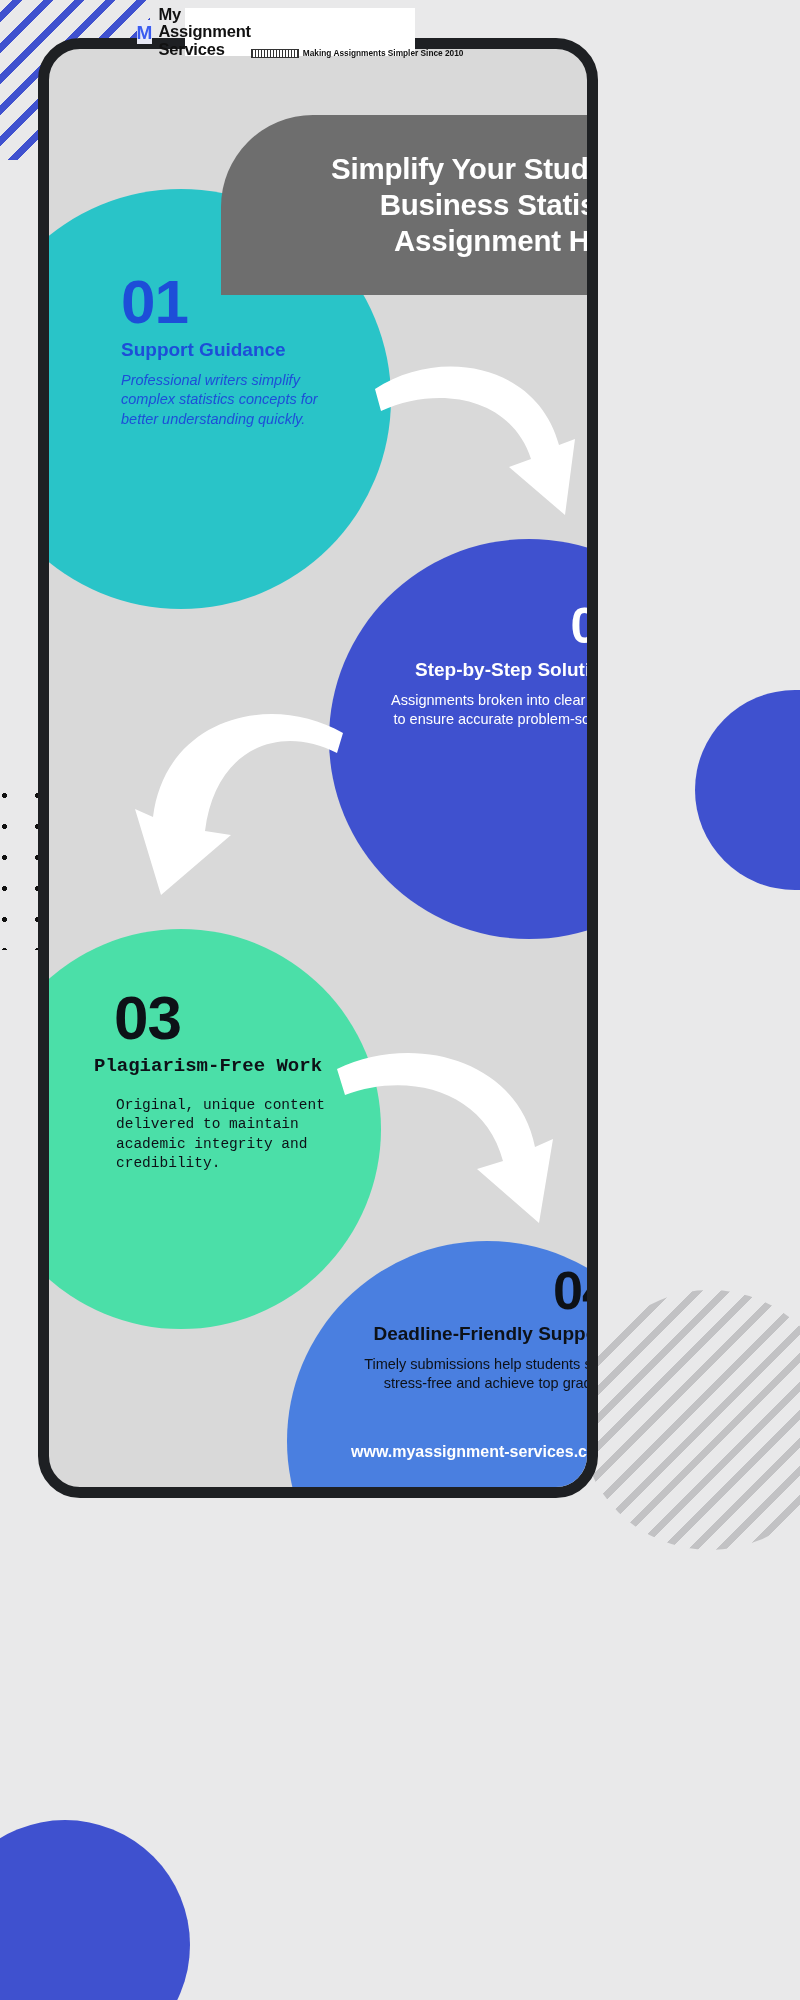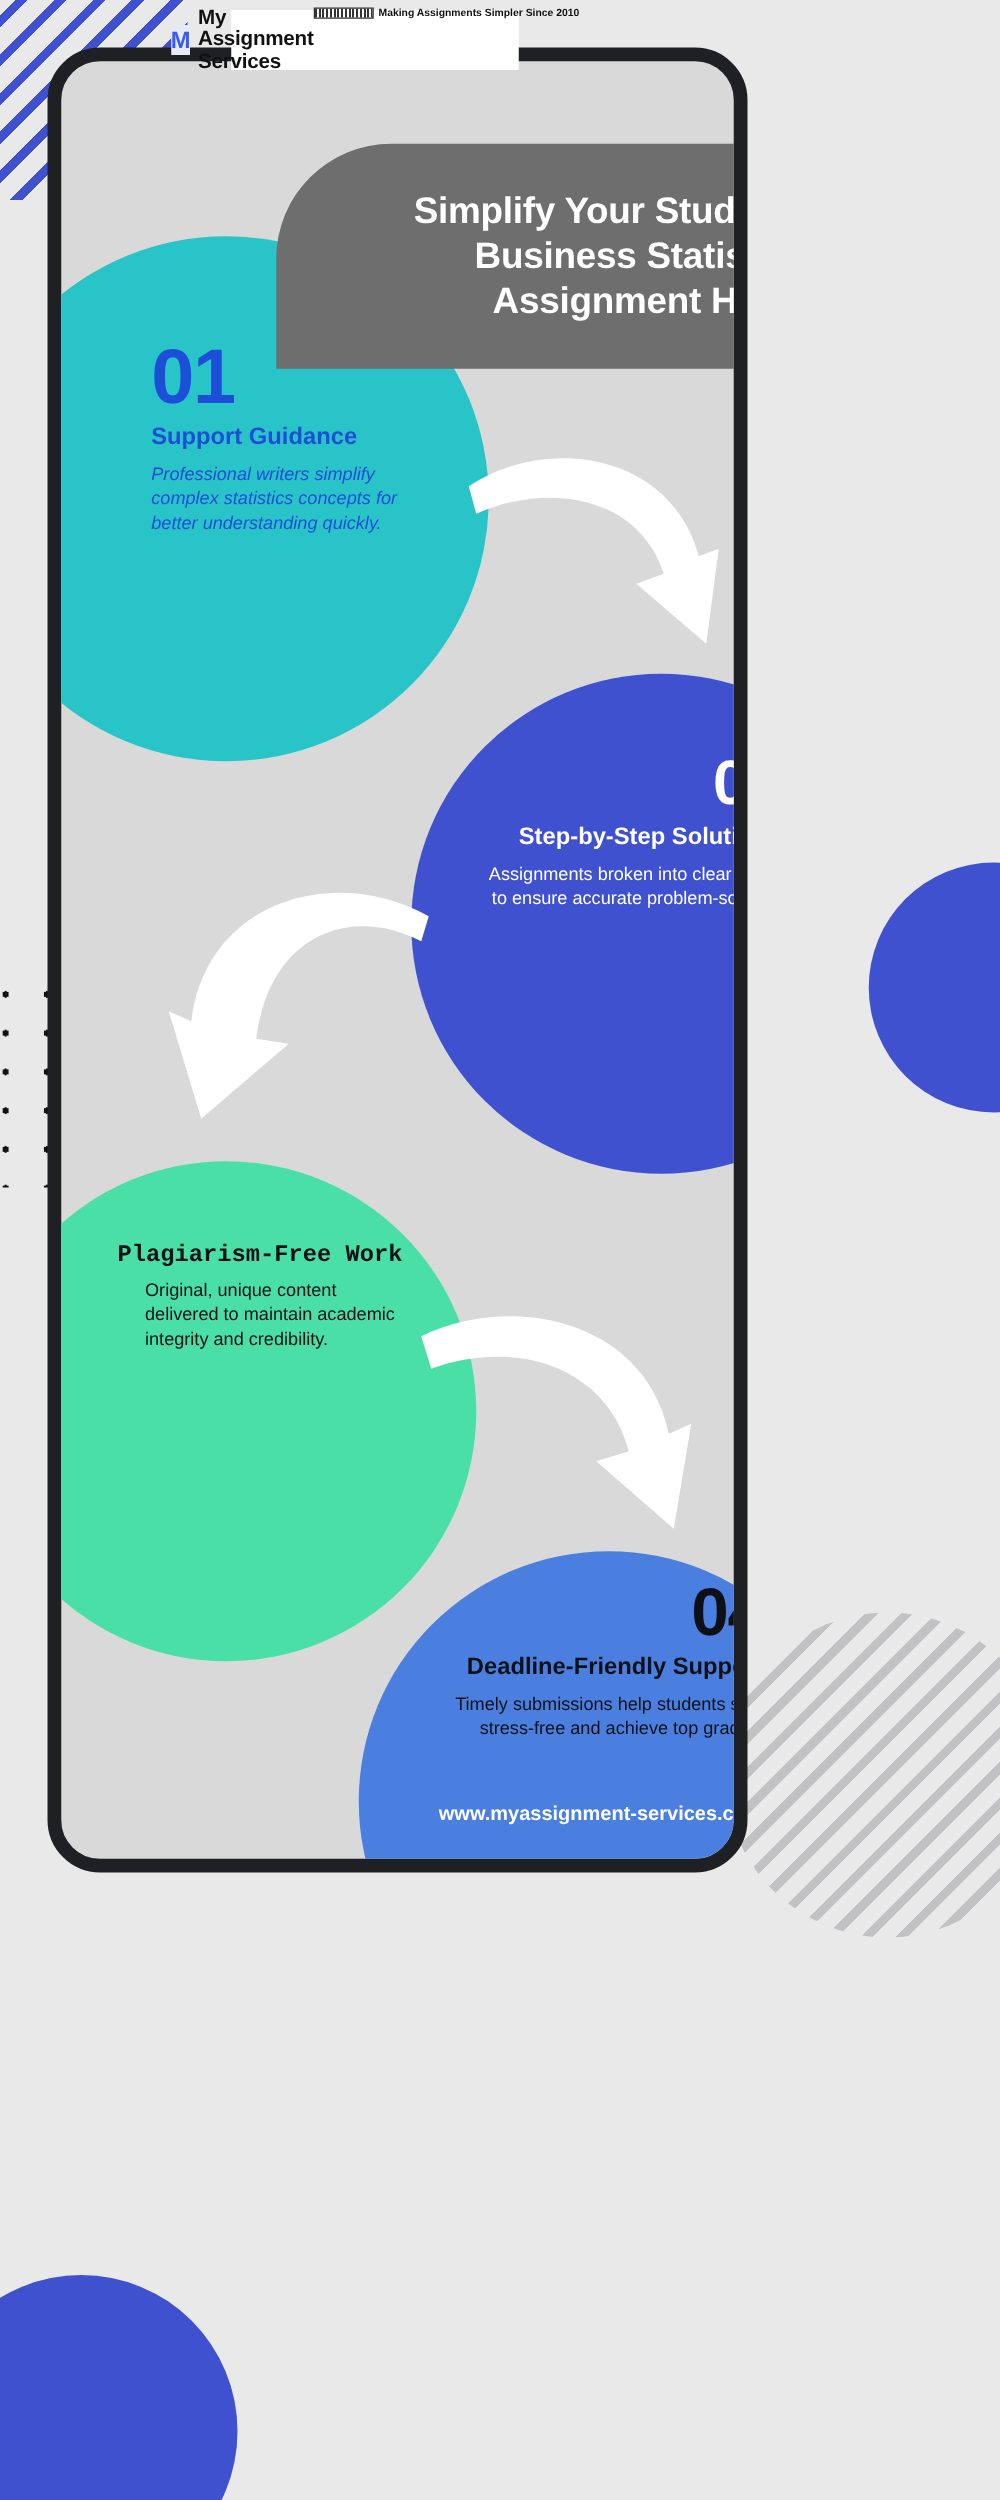--- a/index.html
+++ b/index.html
@@ -61,21 +61,21 @@
     display: flex; align-items: center; justify-content: center;
     gap: 6px; padding: 4px 8px; z-index: 40;
   }
   #logo-mark {
     width: 26px; height: 24px; background: #e7e9f5;
     display: flex; align-items: center; justify-content: center;
     font-weight: bold; font-size: 19px; color: #3a5bf0; line-height: 1;
   }
   #logo-text { display: flex; flex-direction: row; line-height: 1.05; }
   #logo-title { font-size: 16.5px; font-weight: bold; color: #111; letter-spacing: -.2px; }
-  #logo-sub-row { display: flex; align-items: flex-start; gap: 4px; }
+  #logo-sub-row { display: flex; align-items: flex-end; gap: 4px; }
   #logo-bar {
     width: 48px; height: 9px;
     background: repeating-linear-gradient(90deg,#333 0 1.5px, #fff 1.5px 3px);
     border: 1px solid #333;
   }
   #logo-sub { font-size: 8.3px; font-weight: bold; color: #111; white-space: nowrap; }
 
   
   #header-banner {
     position: absolute; left: 172px; top: 66px;
@@ -113,21 +113,21 @@
   #s1 .step-body { font-size: 14.5px; margin-top: 9px; width: 235px; font-style: italic; }
 
   #s2 { left: 330px; top: 552px; width: 245px; text-align: right; color: #ffffff; }
   #s2 .step-num { font-size: 50px; }
   #s2 .step-head { font-size: 19px; margin-top: 8px; }
   #s2 .step-body { font-size: 14.5px; margin-top: 9px; }
 
   #s3 { left: 45px; top: 938px; width: 275px; text-align: left; color: #0d1117; }
   #s3 .step-num { font-size: 62px; margin-left: 20px; }
   #s3 .step-head { font-size: 19px; margin-top: 6px; font-family: Liberation Mono, monospace; }
-  #s3 .step-body { font-size: 14.5px; margin-top: 8px; margin-left: 22px; width: 210px; }
+  #s3 .step-body { font-size: 14.5px; margin-top: 18px; margin-left: 22px; width: 210px; font-family: Liberation Mono, monospace; }
 
   #s4 { left: 270px; top: 1214px; width: 292px; text-align: right; color: #0d1117; }
   #s4 .step-num { font-size: 54px; }
   #s4 .step-head { font-size: 19px; margin-top: 6px; }
   #s4 .step-body { font-size: 14.5px; margin-top: 9px; }
 
   #footer-url {
     position: absolute; left: 200px; top: 1394px; width: 362px;
     text-align: right; color: #ffffff;
     font-size: 16px; font-weight: bold; z-index: 22;
@@ -180,20 +180,21 @@
         <div class="step-body">Professional writers simplify complex statistics concepts for better understanding quickly.</div>
       </div>
 
       <div class="step" id="s2">
         <div class="step-num">02</div>
         <div class="step-head">Step-by-Step Solutions</div>
         <div class="step-body">Assignments broken into clear steps to ensure accurate problem-solving.</div>
       </div>
 
       <div class="step" id="s3">
+        <div class="step-num">03</div>
         <div class="step-head">Plagiarism-Free Work</div>
         <div class="step-body">Original, unique content delivered to maintain academic integrity and credibility.</div>
       </div>
 
       <div class="step" id="s4">
         <div class="step-num">04</div>
         <div class="step-head">Deadline-Friendly Support</div>
         <div class="step-body">Timely submissions help students stay stress-free and achieve top grades.</div>
       </div>
 

